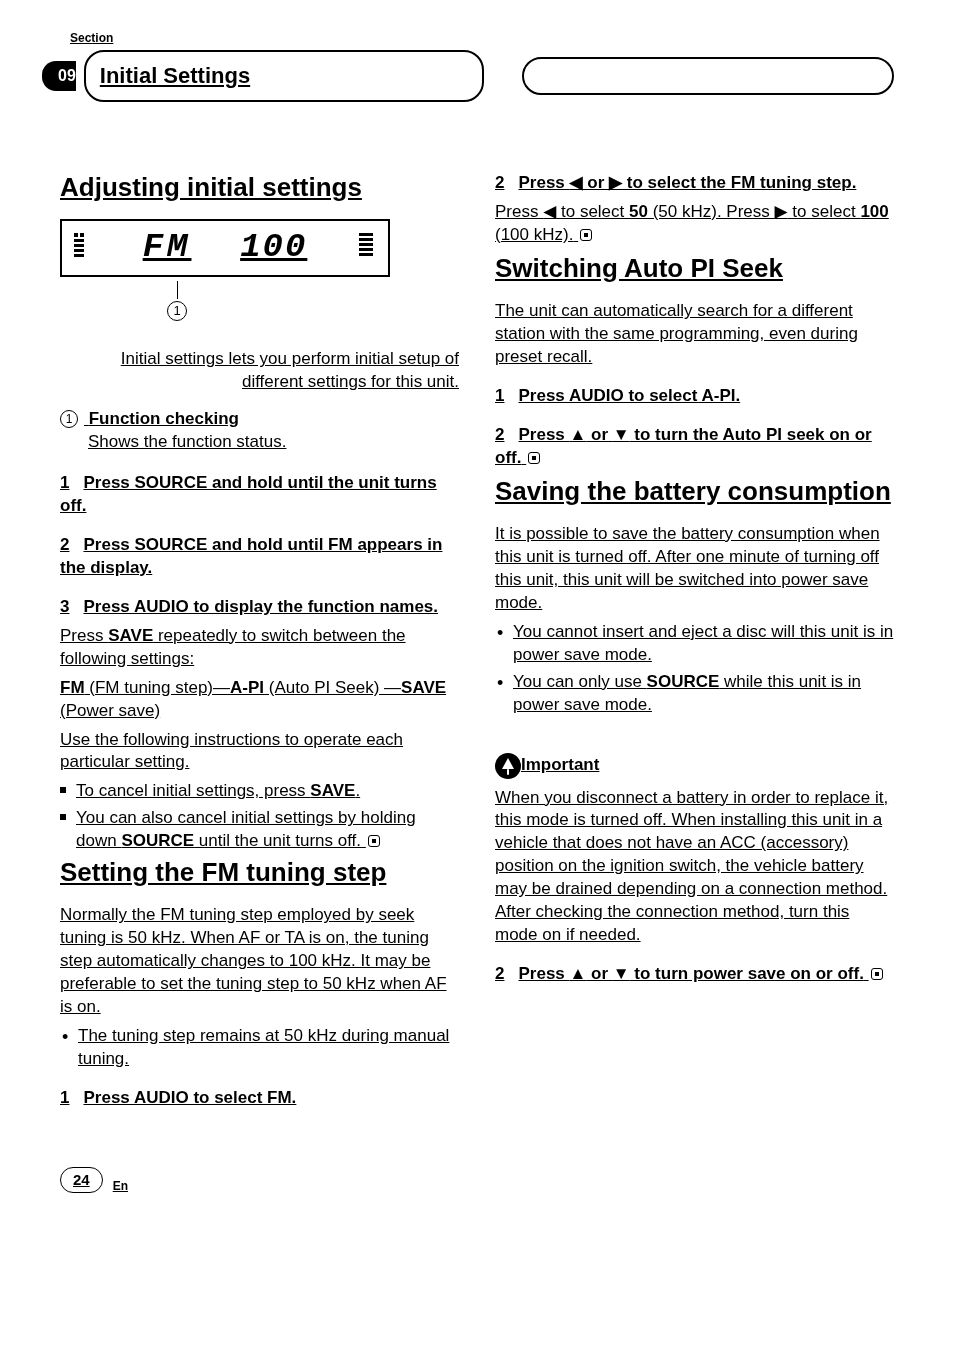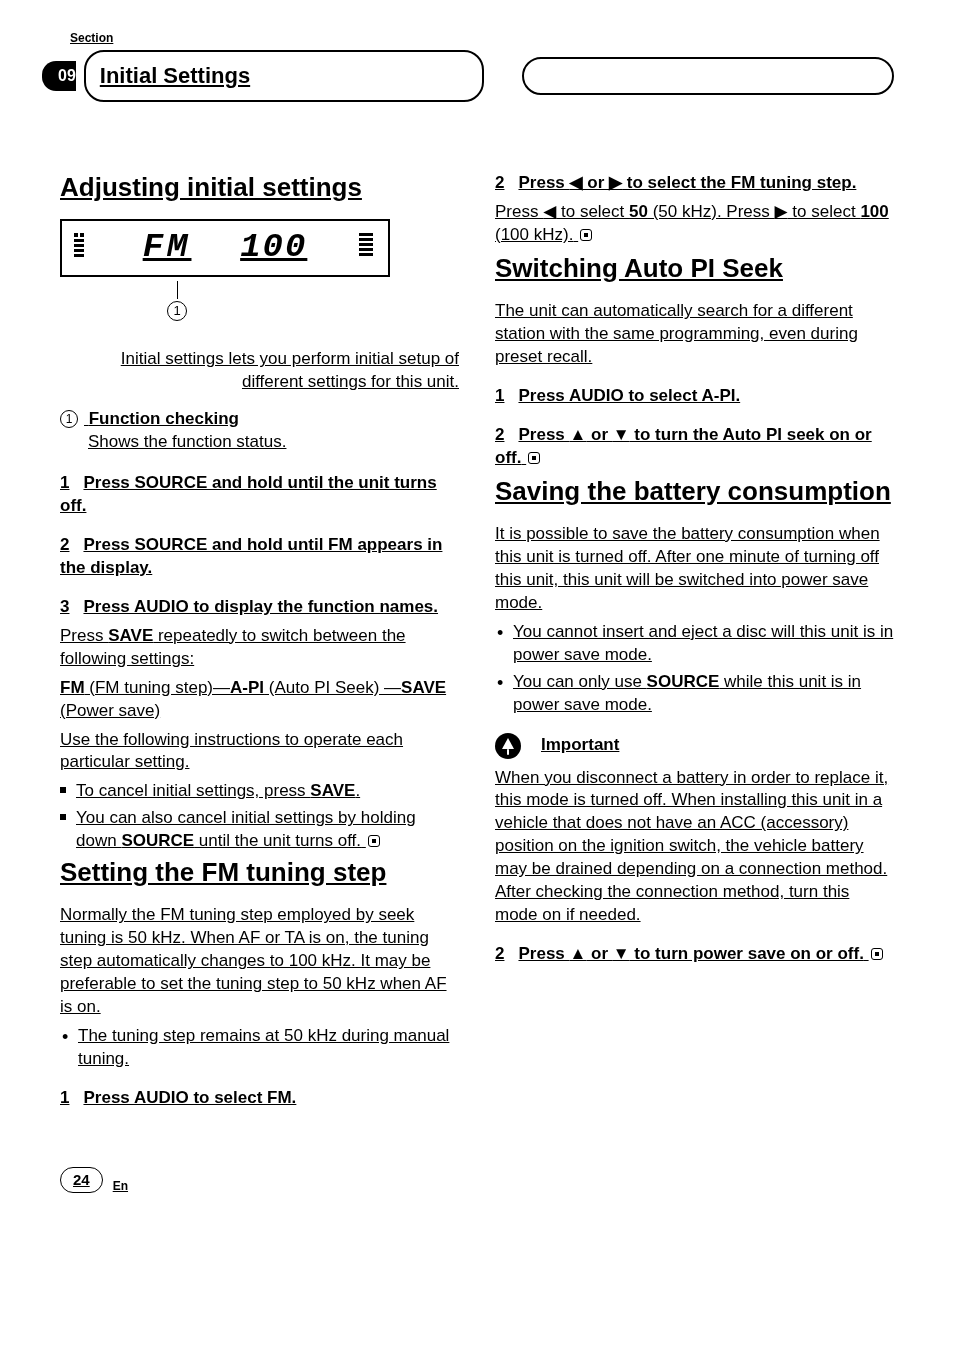--- a/index.html
+++ b/index.html
@@ -187,22 +187,22 @@
   .end-icon::after {
     content: "";
     position: absolute;
     left: 3px; top: 3px;
     width: 4px; height: 4px;
     background: #000;
   }
   .important-row {
     display: flex;
     align-items: center;
-    gap: 20px;
-    margin: 16px 0 8px 0;
+    gap: 0;
+    margin: 36px 0 8px 0;
   }
   .important-icon {
     width: 26px; height: 26px;
     background: #000;
     border-radius: 50%;
     position: relative;
   }
   .important-icon::before {
     content: "";
     position: absolute;

